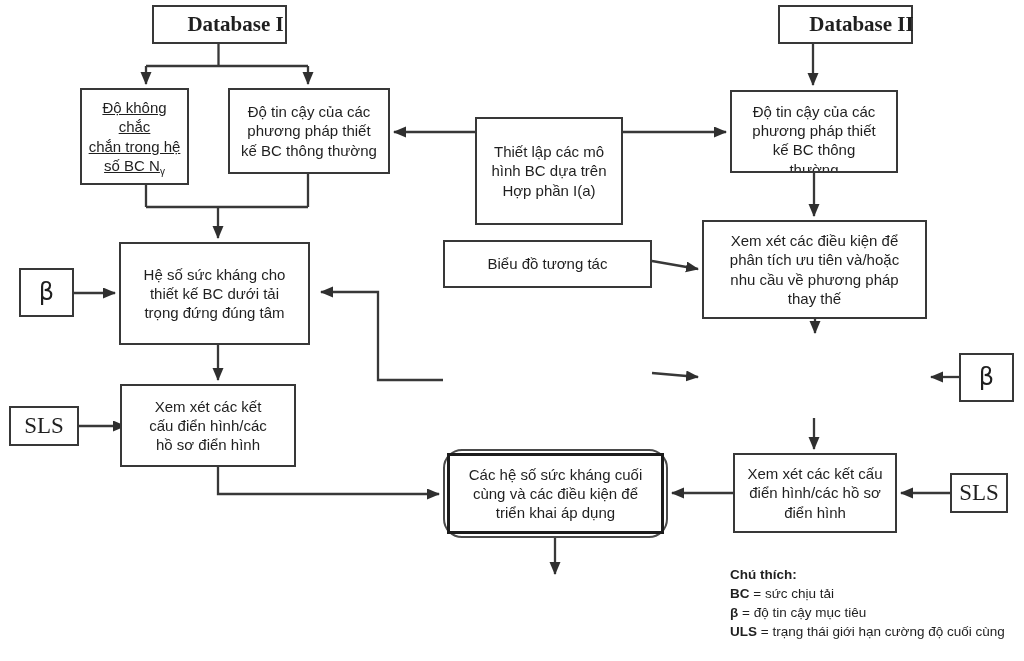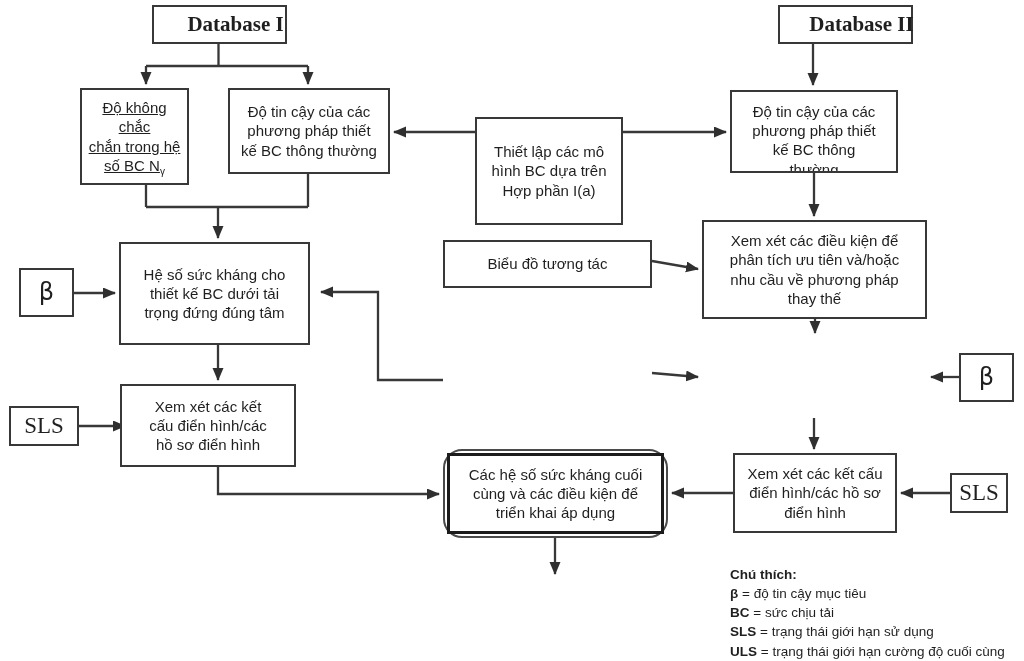--- a/index.html
+++ b/index.html
@@ -143,19 +143,18 @@
 
   <div class="node" id="n-b12">Xem xét các kết cấu
 điển hình/các hồ sơ
 điển hình</div>
 
   <div class="node small-node" id="n-sls-r">SLS</div>
 
 
   <div id="legend">
     <div class="legend-title">Chú thích:</div>
+    <div class="row"><span class="term">BC</span> <span>= sức chịu tải</span></div>
     <div class="row"><span class="term">β</span> <span>= độ tin cậy mục tiêu</span></div>
-    <div class="row"><span class="term">BC</span> <span>= sức chịu tải</span></div>
-    <div class="row"><span class="term">SLS</span> <span>= trạng thái giới hạn sử dụng</span></div>
     <div class="row"><span class="term">ULS</span> <span>= trạng thái giới hạn cường độ cuối cùng</span></div>
   </div>
 
 </div>
 
 </body></html>

